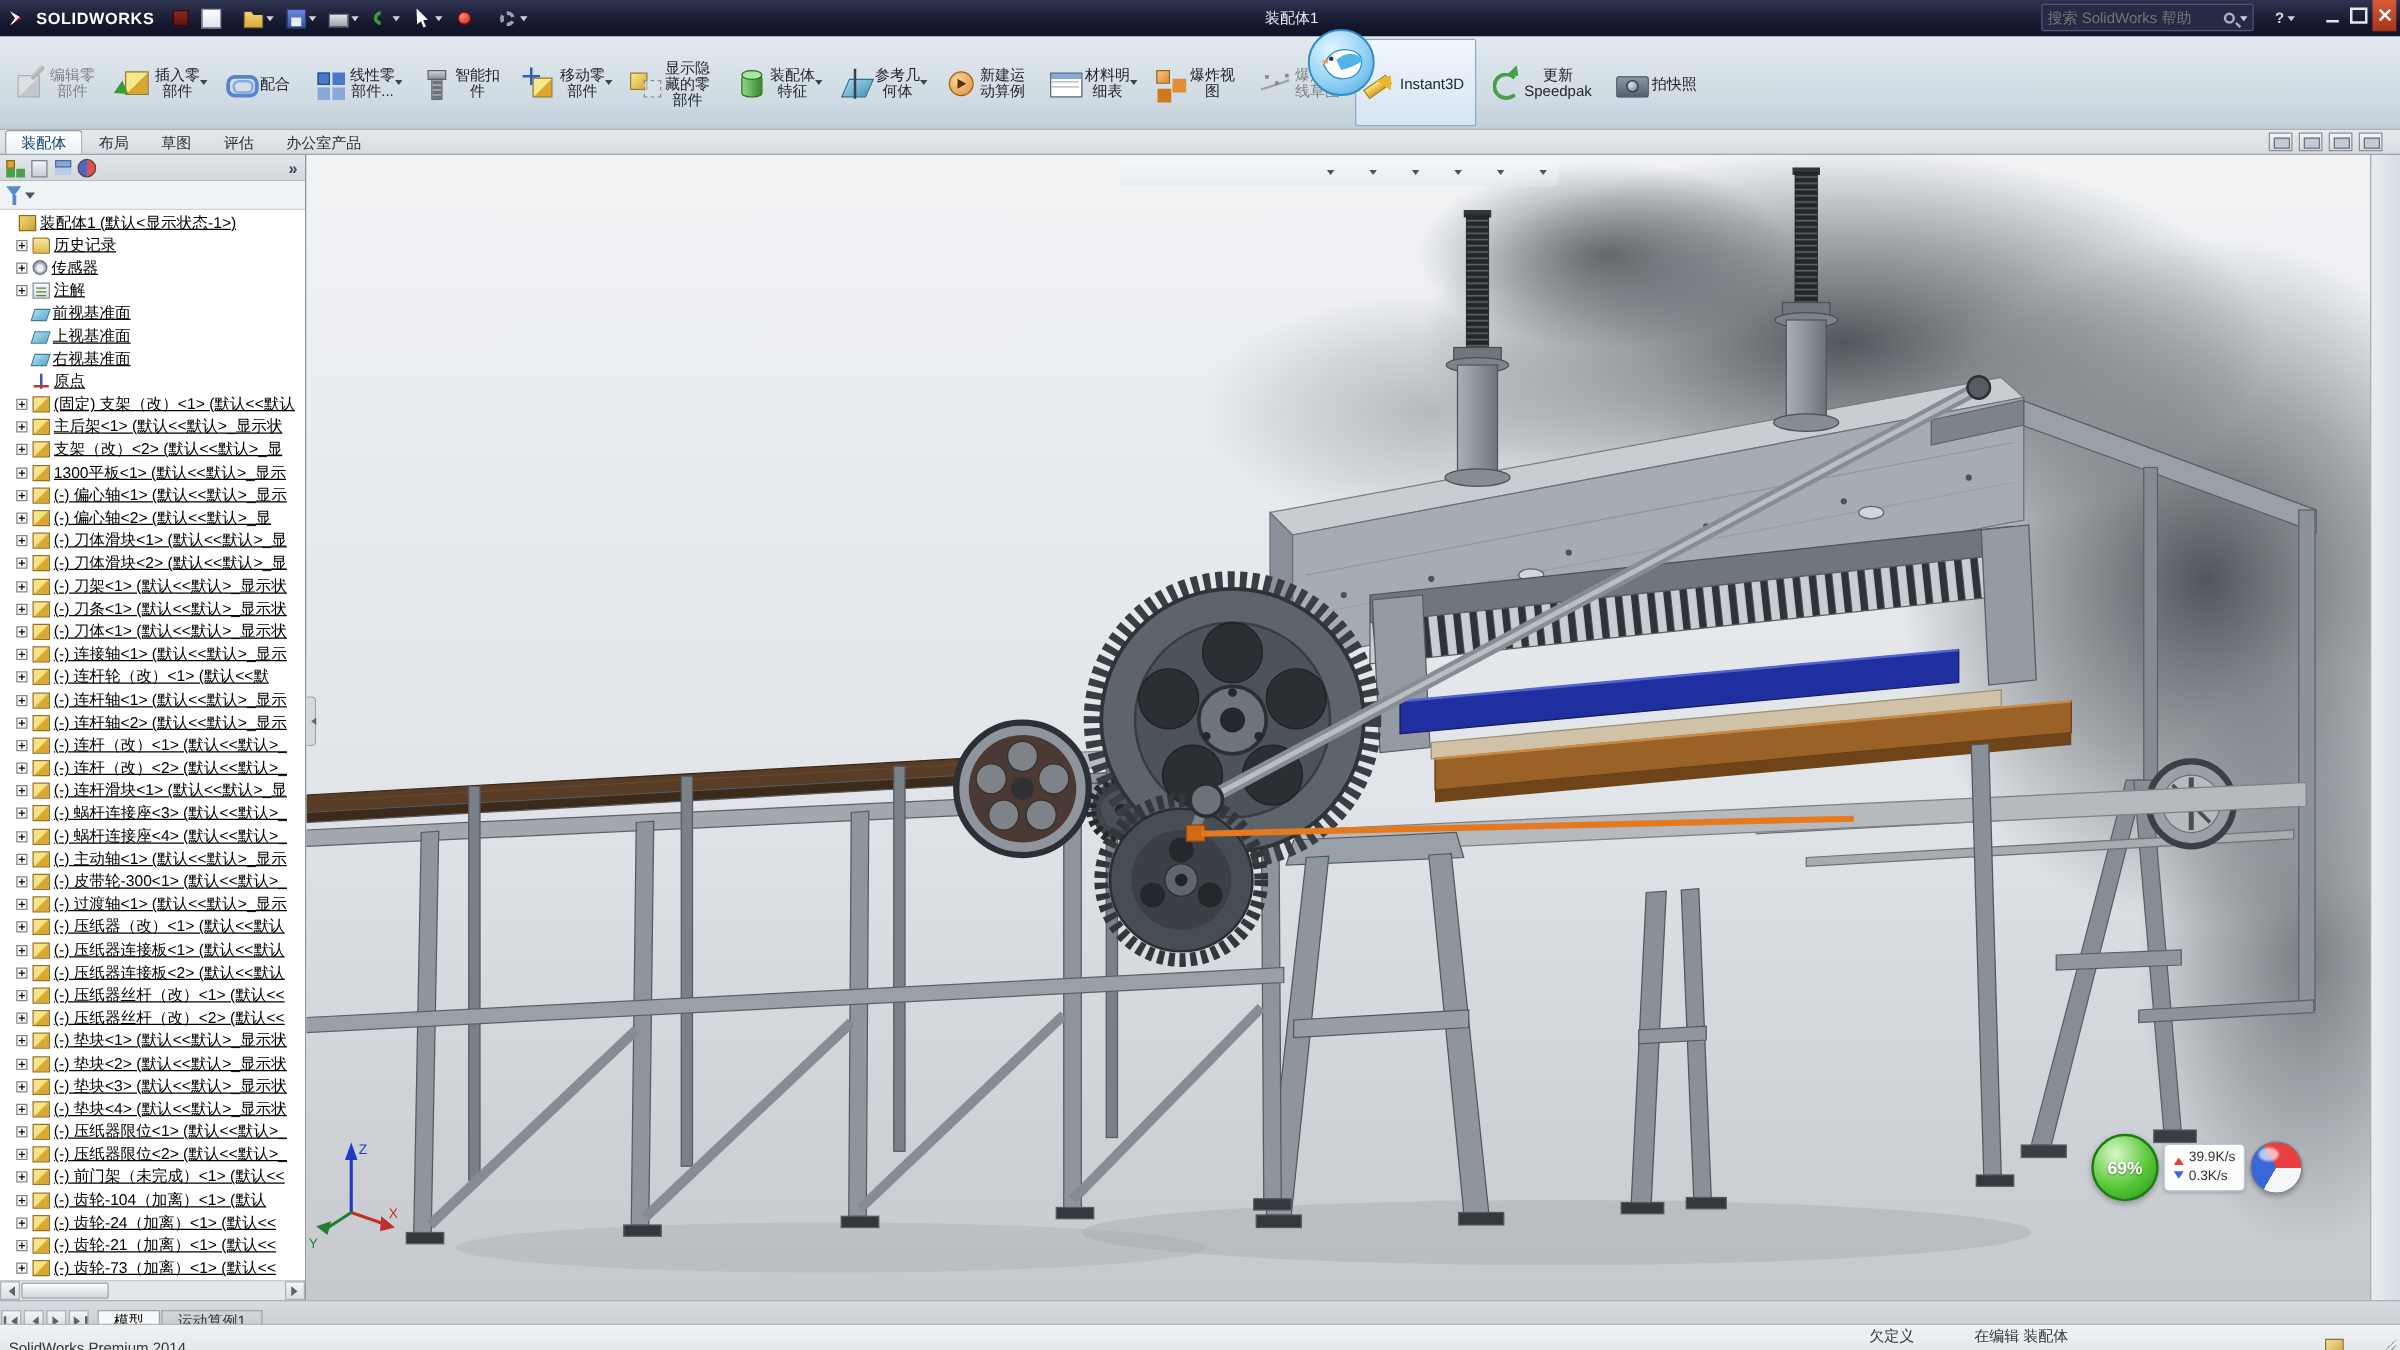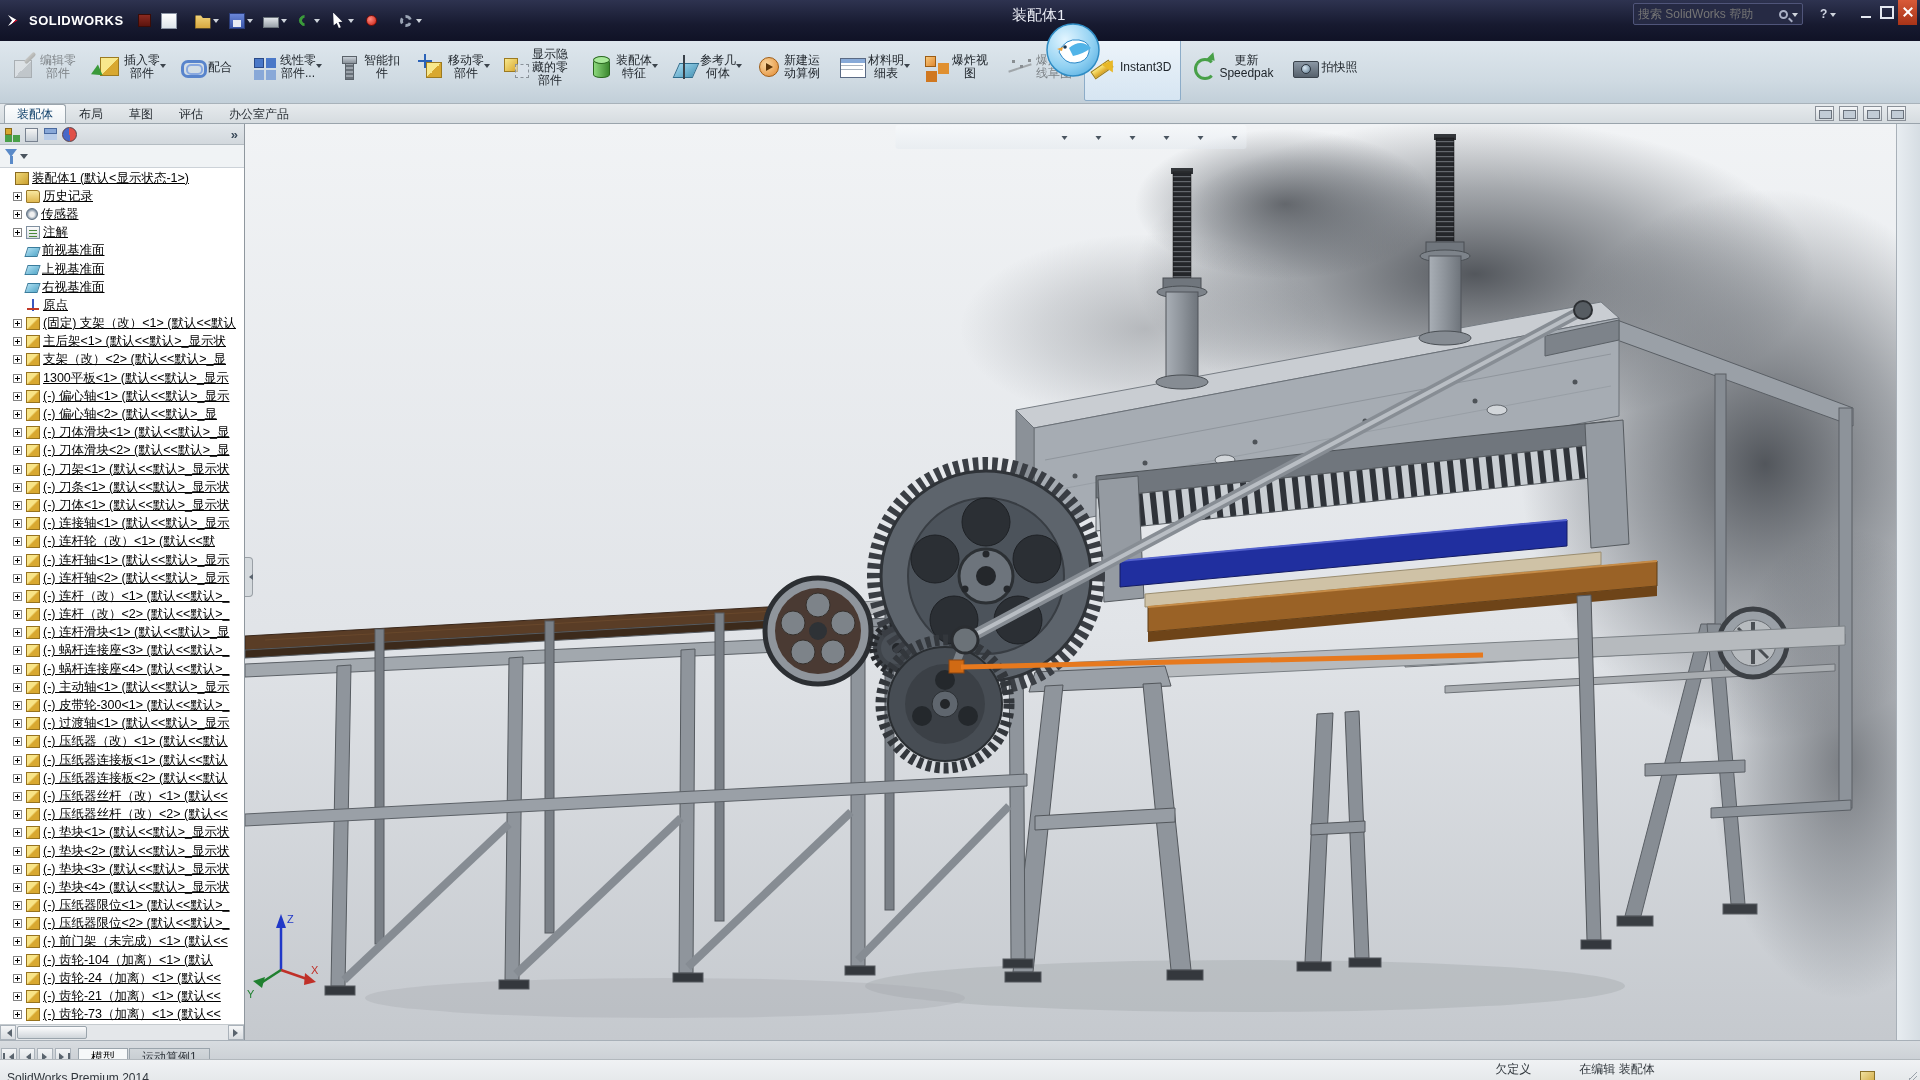--- a/index.html
+++ b/index.html
@@ -1,39 +1,39 @@
 <!DOCTYPE html>
 <html><head>
 <meta charset="utf-8">
 <style>
   *{margin:0;padding:0;box-sizing:border-box;}
   html,body{width:1920px;height:1080px;overflow:hidden;}
   body{font-family:"Liberation Sans","DejaVu Sans",sans-serif;font-size:12px;background:#c8ccd0;position:relative;user-select:none;}
 
   
-  #titlebar{position:absolute;left:0;top:0;width:1920px;height:41px;background:linear-gradient(#2e3350,#171a30 60%,#101226);display:flex;align-items:center;color:#e8eaf2;z-index:50;}
+  #titlebar{position:absolute;left:0;top:0;width:1920px;height:29px;background:linear-gradient(#2e3350,#171a30 60%,#101226);display:flex;align-items:center;color:#e8eaf2;z-index:50;}
   .logo-wrap{display:flex;align-items:center;gap:5px;padding:0 8px;}
   .logo-mark{width:16px;height:16px;background:linear-gradient(135deg,#ffffff 45%,#c8102e 45% 55%,#ffffff 55%);clip-path:polygon(0 15%,60% 50%,0 85%,25% 50%);}
   .logo-text{font-weight:bold;font-size:13px;letter-spacing:.5px;color:#fff;}
   .addin-sq{width:13px;height:13px;background:linear-gradient(#8a2a20,#5c140e);border:1px solid #3a0c08;margin:0 6px;}
   #quick-tools{display:flex;align-items:center;gap:2px;}
   .qbtn{display:flex;align-items:center;height:22px;padding:0 4px;gap:2px;border-radius:2px;}
   .qicon{width:16px;height:16px;position:relative;flex:none;}
   .qicon.new-doc{background:linear-gradient(#ffffff,#dde4ea);border:1px solid #8a93a4;}
   .qicon.open{background:linear-gradient(#f4d880,#d8a840);border:1px solid #9a7828;clip-path:polygon(0 18%,40% 18%,52% 34%,100% 34%,100% 100%,0 100%);}
   .qicon.save{background:linear-gradient(#6a86d8,#3a56a8);border:1px solid #2a3c78;}
   .qicon.save::after{content:"";position:absolute;left:3px;top:6px;width:8px;height:7px;background:#e8ecf4;}
   .qicon.print{height:11px;margin-top:3px;background:linear-gradient(#e0e4e8,#9aa2aa);border:1px solid #6a727a;}
   .qicon.undo{width:11px;height:11px;margin:2px;border:3px solid #3a9a3a;border-radius:50%;border-top-color:transparent;border-right-color:transparent;transform:rotate(45deg);}
   .qicon.select{background:#fff;clip-path:polygon(22% 0,80% 58%,56% 60%,70% 92%,58% 97%,45% 66%,26% 80%);filter:drop-shadow(0 0 1px #000);}
   .qicon.record{width:11px;height:11px;margin:2.5px;border-radius:50%;background:radial-gradient(circle at 35% 35%,#ff8a80,#c81e10);border:1px solid #7a0e06;}
   .qicon.options{width:12px;height:12px;margin:2px;border:3px dashed #9aa4b4;border-radius:50%;}
   .qcaret{width:0;height:0;border:3px solid transparent;border-top:4px solid #cfd4dc;margin-top:4px;}
   .qcaret{visibility:hidden;}.qcaret.caret{visibility:visible;}
-  #doc-title{position:absolute;left:1012px;top:0;height:29px;line-height:29px;font-size:15px;color:#eceef6;}
+  #doc-title{position:absolute;left:1012px;top:0;height:29px;line-height:29px;font-size:12px;color:#eceef6;}
   #search-box{position:absolute;left:1633px;top:3px;width:170px;height:22px;background:#262a44;border:1px solid #50557a;border-radius:2px;display:flex;align-items:center;padding:0 4px;gap:4px;}
   #search-box input{flex:1;background:transparent;border:none;outline:none;color:#aab0c4;font-size:12px;width:110px;font-family:inherit;}
   .mag-icon{width:9px;height:9px;border:2px solid #aab0c4;border-radius:50%;position:relative;flex:none;}
   .mag-icon::after{content:"";position:absolute;left:7px;top:7px;width:5px;height:2px;background:#aab0c4;transform:rotate(45deg);}
   #help-btn{position:absolute;left:1815px;top:3px;height:22px;display:flex;align-items:center;gap:3px;color:#cfd4e2;font-weight:bold;padding:0 5px;}
   .winbtn{position:absolute;top:0;width:19px;height:25px;display:flex;align-items:center;justify-content:center;}
   #btn-min{left:1856px;} #btn-max{left:1877px;} #btn-close{left:1898px;background:linear-gradient(#d85a38,#a83418);}
   #btn-min::after{content:"";width:10px;height:2px;background:#e4e8f0;margin-top:8px;}
   #btn-max::after{content:"";width:10px;height:9px;border:2px solid #e4e8f0;}
   #btn-close::before,#btn-close::after{content:"";position:absolute;width:12px;height:2px;background:#fff;top:11px;}
@@ -1008,20 +1008,36 @@
         <span class="hicon apply-scene"></span>
         <span class="hcaret caret"></span>
       </div>
 
       <div class="hbtn">
         <span class="hicon view-settings"></span>
         <span class="hcaret caret"></span>
       </div>
     </div>
 
+  <div id="speed-overlay">
+    <div id="speed-ball">
+      <span>69%</span>
+    </div>
+    <div id="speed-pill">
+      <div class="speed-row">
+        <span class="arr-up"></span>
+        <span>39.9K/s</span>
+      </div>
+      <div class="speed-row">
+        <span class="arr-down"></span>
+        <span>0.3K/s</span>
+      </div>
+    </div>
+    <div id="color-ball"></div>
+  </div>
 </div>
 
 <div id="taskpane">
 
     <div>
       <span class="tpicon resources"></span>
     </div>
 
     <div>
       <span class="tpicon design-library"></span>

